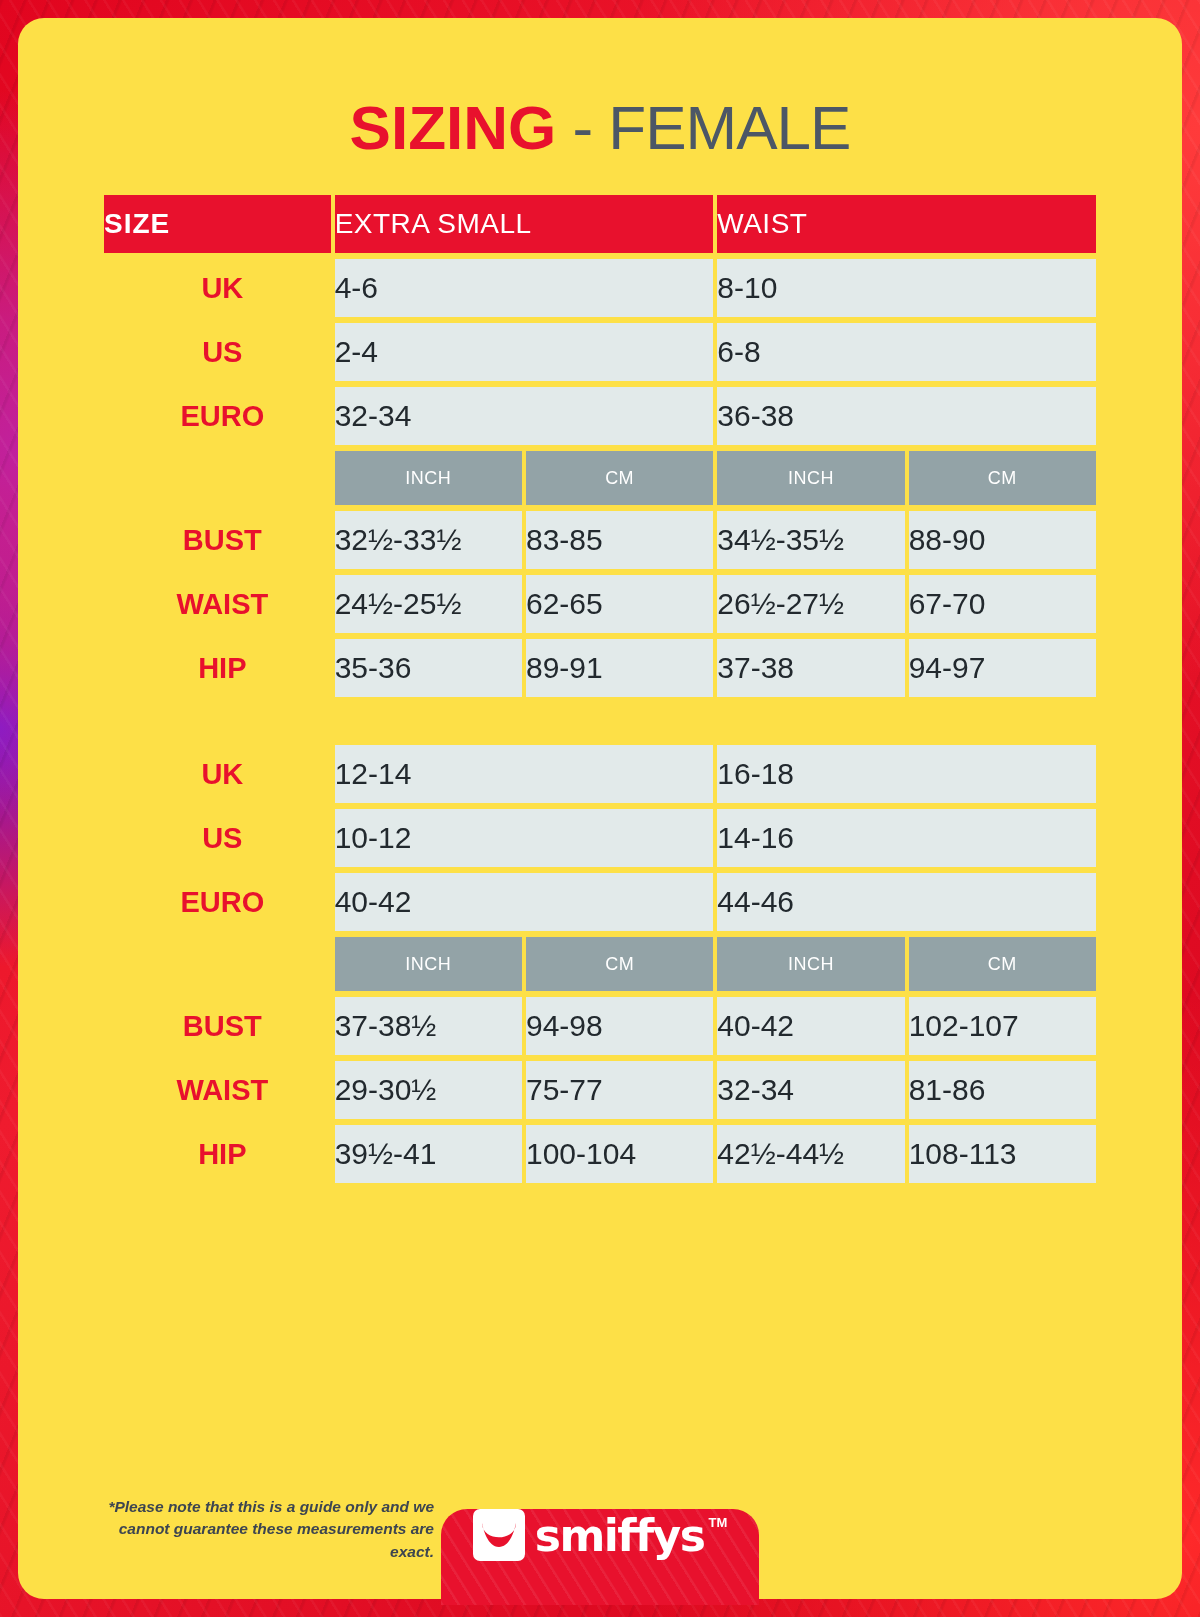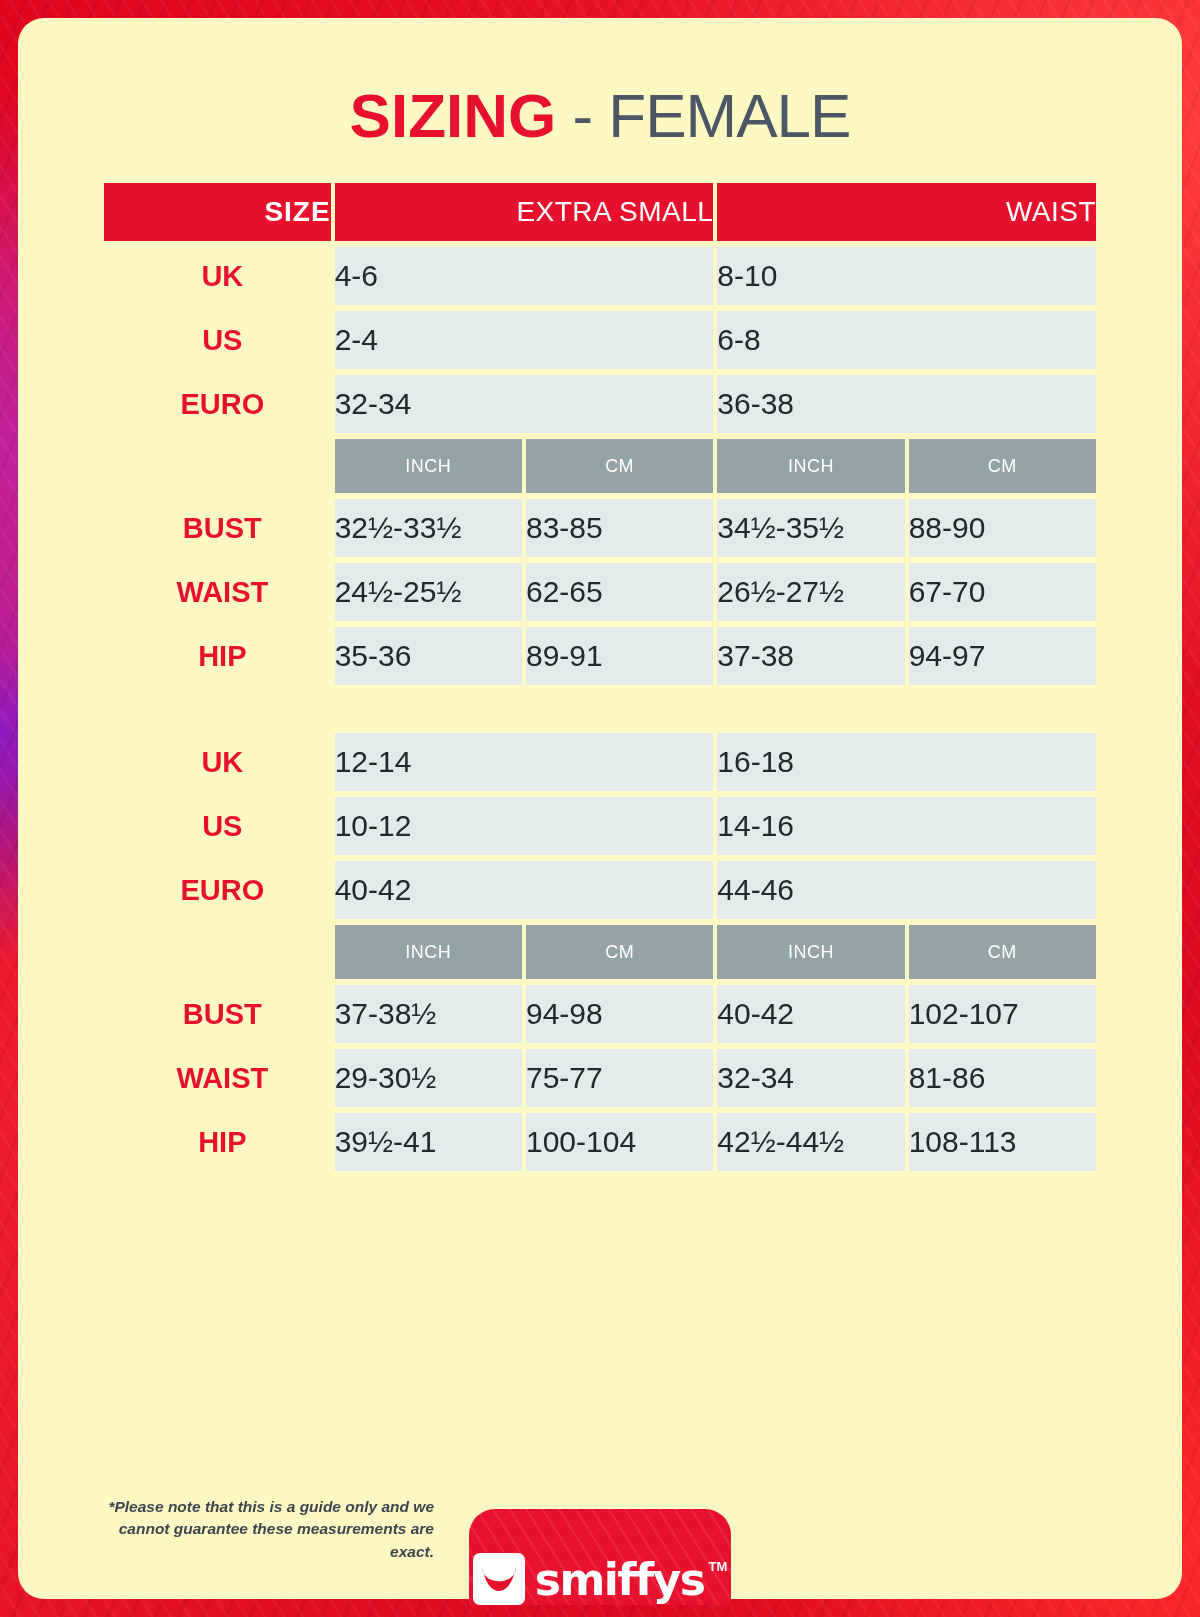--- a/index.html
+++ b/index.html
@@ -32,24 +32,24 @@
       repeating-linear-gradient(58deg, rgba(255,255,255,0.06) 0px, rgba(255,255,255,0.06) 2px, rgba(0,0,0,0) 3px, rgba(0,0,0,0) 16px),
       repeating-linear-gradient(112deg, rgba(0,0,0,0.08) 0px, rgba(0,0,0,0.08) 2px, rgba(0,0,0,0) 4px, rgba(0,0,0,0) 22px);
     opacity: 0.7;
   }
   .card {
     position: absolute;
     left: 18px;
     top: 18px;
     width: 1164px;
     height: 1581px;
-    background: #fef9c3;
+    background: #fde047;
     border-radius: 26px;
     box-sizing: border-box;
-    padding: 0;
+    padding: 12px;
   }
   .title {
     text-align: center;
     margin: 62px 0 0 0;
     font-size: 62px;
     letter-spacing: -1px;
     font-weight: 400;
     color: #4c5766;
     white-space: nowrap;
   }
@@ -82,21 +82,21 @@
     font-weight: 700;
     text-align: center;
     padding-left: 10px !important;
     white-space: nowrap;
   }
   .hdr-red {
     background: #e8112d;
     color: #ffffff;
     font-size: 28px;
     font-weight: 400;
-    text-align: right;
+    text-align: left;
     height: 58px;
     vertical-align: middle;
     letter-spacing: 0.5px;
   }
   .hdr-red.sizecol {
     font-weight: 700;
     letter-spacing: 1px;
   }
   .cell {
     background: #e2eaea;
@@ -140,27 +140,27 @@
     font-weight: 700;
     color: #3d4550;
     line-height: 1.45;
     font-style: italic;
   }
   .logo-wrap {
     position: absolute;
     left: 50%;
     transform: translateX(-50%);
     bottom: -6px;
-    width: 262px;
+    width: 318px;
     height: 96px;
     background: #e8112d;
     border-top-left-radius: 26px;
     border-top-right-radius: 26px;
     display: flex;
-    align-items: flex-end;
+    align-items: flex-start;
     justify-content: center;
     overflow: hidden;
   }
   .logo-wrap::before {
     content: "";
     position: absolute;
     inset: 0;
     background:
       repeating-linear-gradient(58deg, rgba(255,255,255,0.07) 0px, rgba(255,255,255,0.07) 2px, rgba(0,0,0,0) 3px, rgba(0,0,0,0) 14px);
   }

